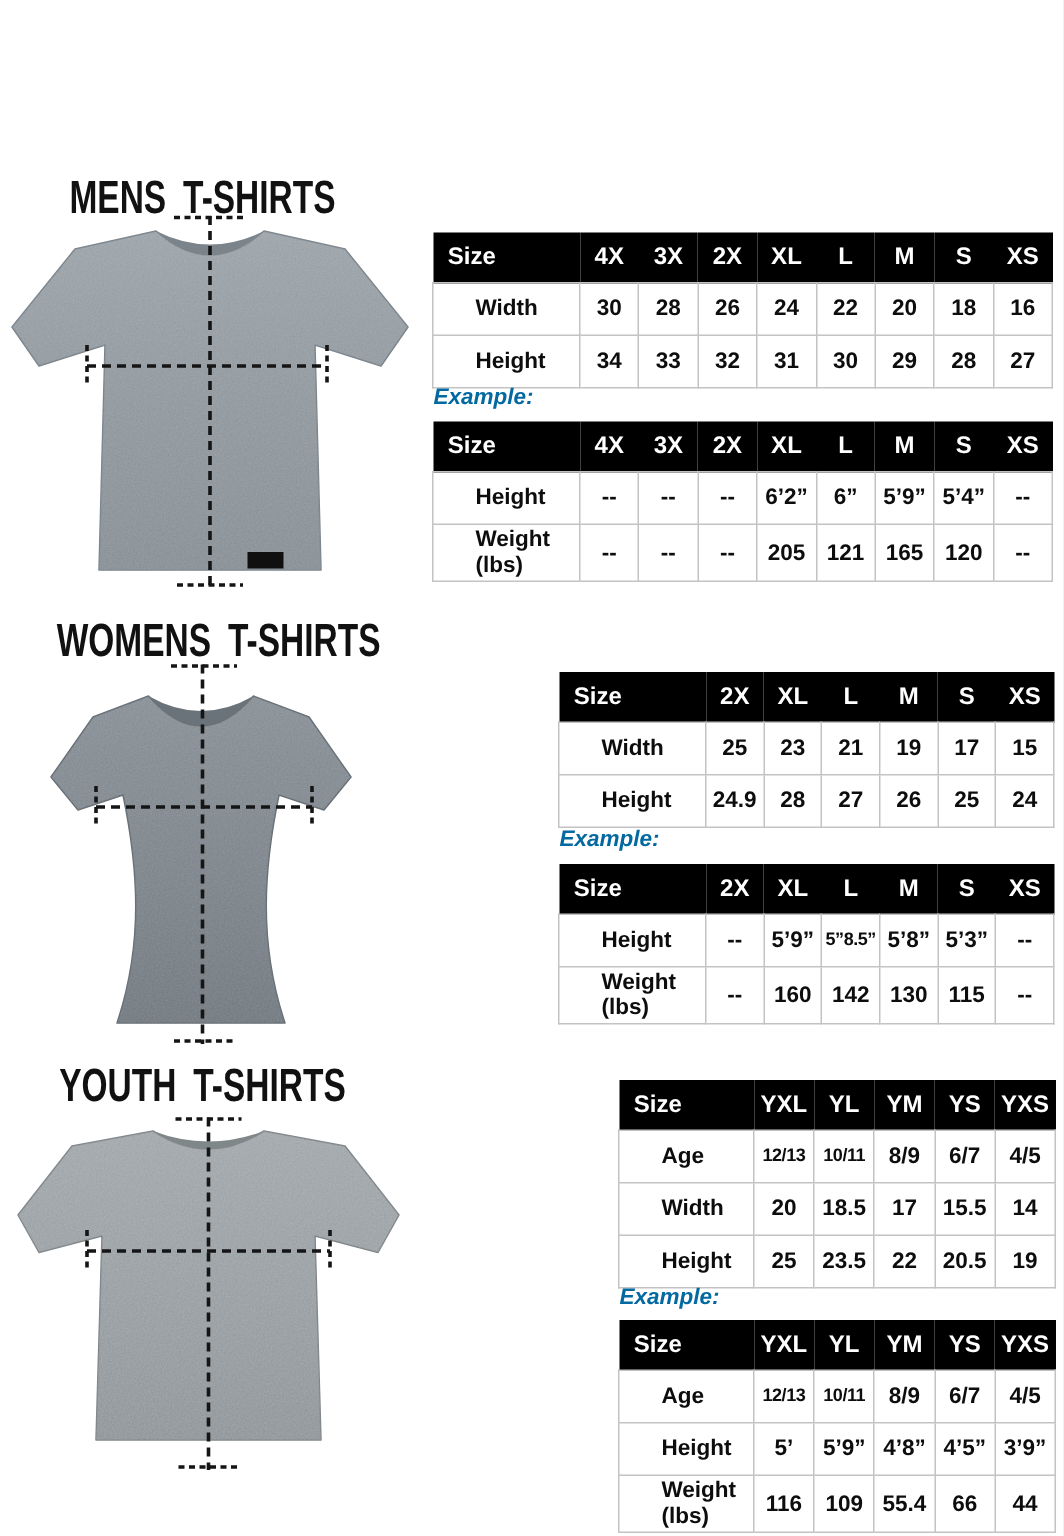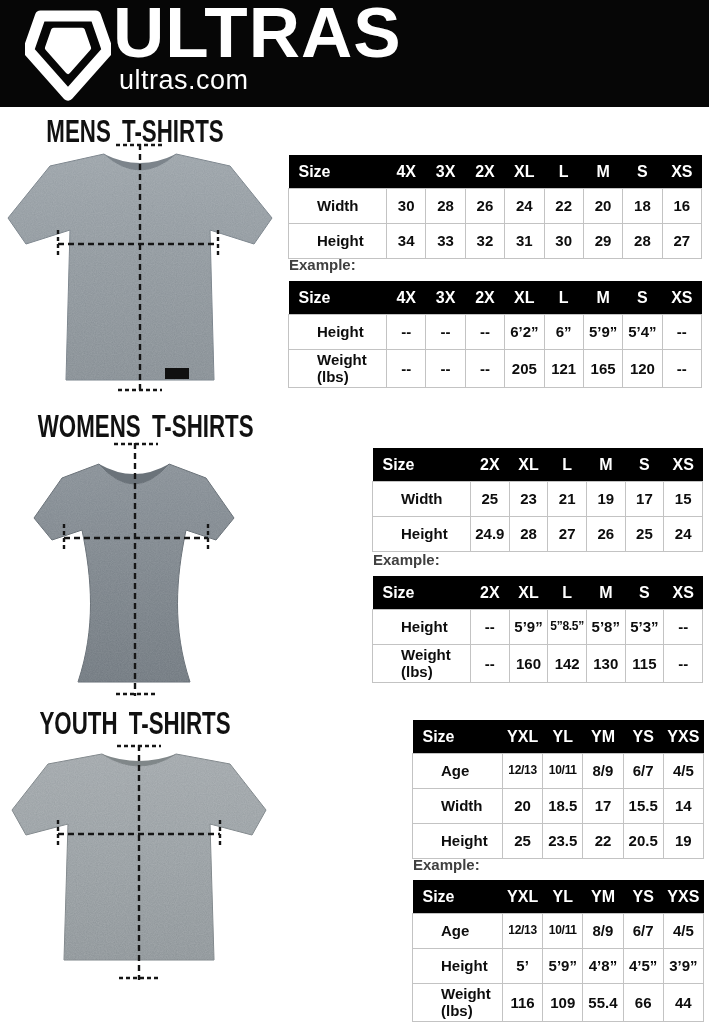--- a/index.html
+++ b/index.html
@@ -39,38 +39,30 @@
   .tbl td:first-child{text-align:left;padding-left:28px;}
   .tbl td.sm{font-size:12px;letter-spacing:-0.3px;}
 
   #mens-size-table{left:288px;top:155px;width:414px;}
   #mens-example-table{left:288px;top:281px;width:414px;}
   #womens-size-table{left:372px;top:448px;width:331px;}
   #womens-example-table{left:372px;top:576px;width:331px;}
   #youth-size-table{left:412px;top:720px;width:292px;}
   #youth-example-table{left:412px;top:880px;width:292px;}
 
-  .example-label{position:absolute;font-size:15px;font-weight:bold;color:#404040;}
+  .example-label{position:absolute;font-size:15px;font-weight:bold;color:#0369a1;font-style:italic;}
   #mens-example-label{left:289px;top:256px;}
   #womens-example-label{left:373px;top:551px;}
   #youth-example-label{left:413px;top:856px;}
 </style>
 </head>
 <body>
 
 <div class="page">
 
-  <div class="header">
-    <svg class="logo" viewBox="0 0 100 110">
-      <path d="M18,12 L82,12 L96,52 L50,104 L4,52 Z" fill="none" stroke="#ffffff" stroke-width="13" stroke-linejoin="round"></path>
-      <path d="M33.4,28.5 L66.6,28.5 L73.9,49.3 L50,76.4 L26.1,49.3 Z" fill="#ffffff" stroke="#ffffff" stroke-width="6" stroke-linejoin="round"></path>
-    </svg>
-    <div class="brand">ULTRAS</div>
-    <div class="site">ultras.com</div>
-  </div>
 
   <div class="section-title" id="mens-title">MENS T-SHIRTS</div>
 
   <svg class="shirt" id="mens-shirt" width="280" height="258" viewBox="0 0 280 258">
     <defs>
       <linearGradient id="gm" x1="0" y1="0" x2="0" y2="1">
         <stop offset="0" stop-color="#99a1a7"></stop>
           <stop offset="0.5" stop-color="#8d959b"></stop>
         <stop offset="1" stop-color="#848c92"></stop>
       </linearGradient>

